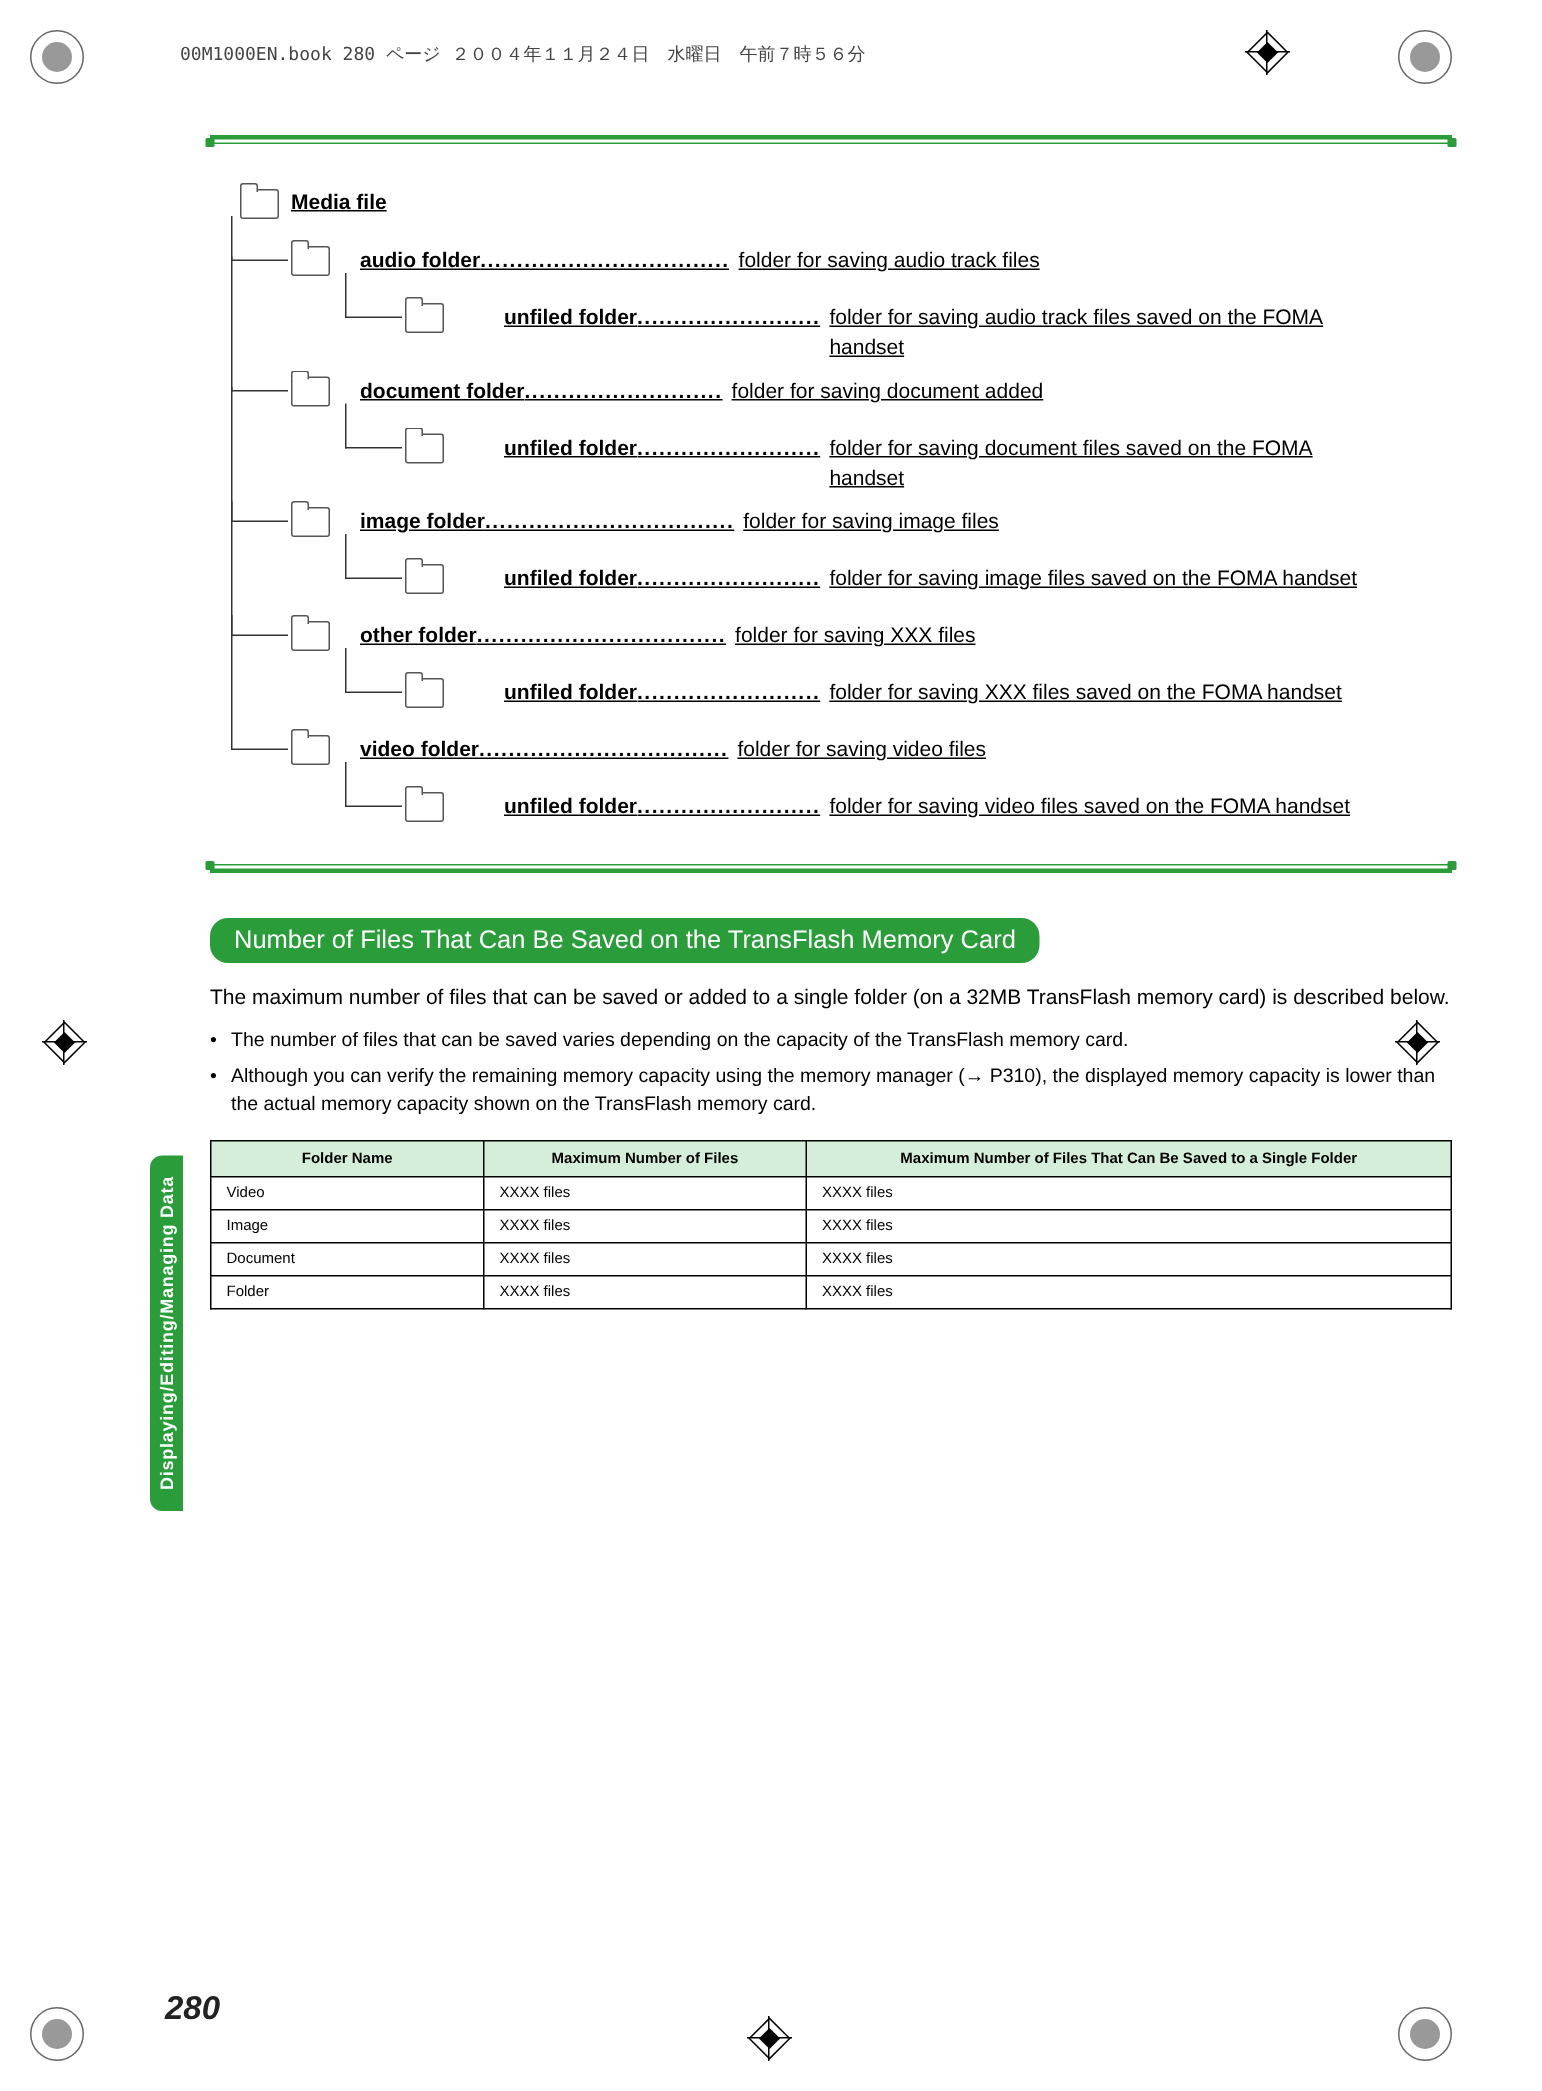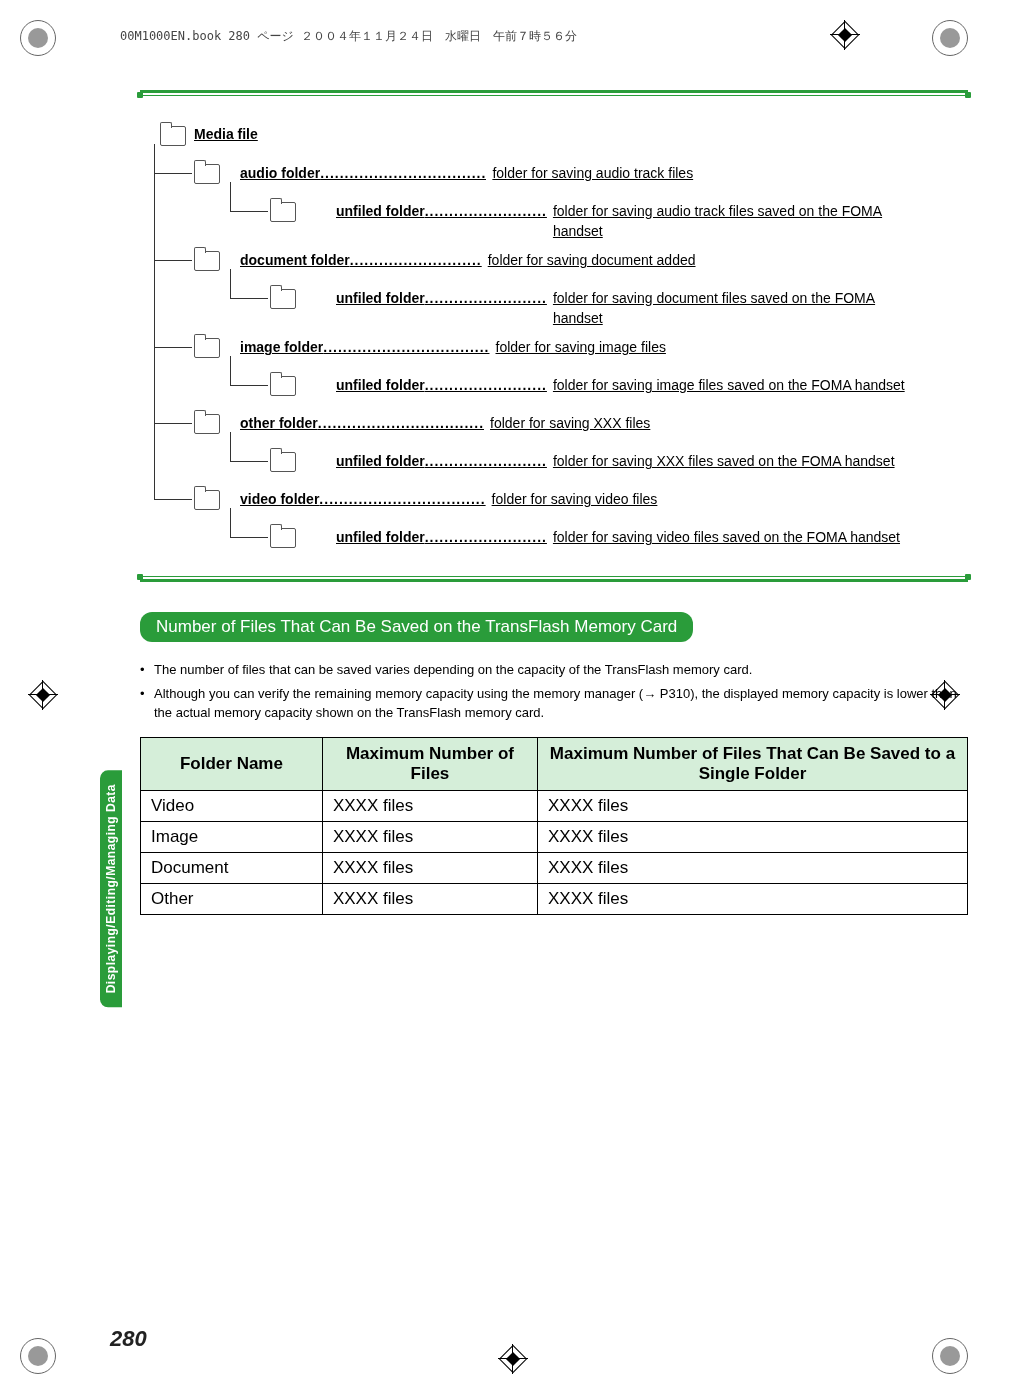--- a/index.html
+++ b/index.html
@@ -86,21 +86,21 @@
   .section-head {
     background: #2a9c3a; color: #fff; border-radius: 12px;
     padding: 5px 16px; font-size: 17px; display: inline-block;
     margin: 30px 0 12px 0;
   }
   .body-text { font-size: 14px; line-height: 1.5; margin-bottom: 8px; }
   .bullets { list-style: none; margin: 6px 0 14px 0; }
   .bullets li { font-size: 13px; line-height: 1.5; padding-left: 14px; position: relative; margin-bottom:4px;}
   .bullets li::before { content: "•"; position: absolute; left: 0; top: 0; }
   table.data {
-    border-collapse: collapse; width: 100%; font-size: 17px;
+    border-collapse: collapse; width: 100%; font-size: 10px;
   }
   table.data th {
     background: #d5eed9; border: 1px solid #000; padding: 6px 8px; font-weight: bold; text-align: center;
   }
   table.data td {
     border: 1px solid #000; padding: 5px 10px;
   }
   .side-tab {
     position: absolute; left: 100px; top: 770px;
     background: #2a9c3a; color: #fff;
@@ -273,20 +273,21 @@
         <span class="desc">folder for saving video files saved on the FOMA handset</span>
       </div>
     </div>
 
   </div>
 
   <div class="rule-green bottom"></div>
 
   <div class="section-head">Number of Files That Can Be Saved on the TransFlash Memory Card</div>
 
+  <p class="body-text">The maximum number of files that can be saved or added to a single folder (on a 32MB TransFlash memory card) is described below.</p>
 
   <ul class="bullets">
     <li>The number of files that can be saved varies depending on the capacity of the TransFlash memory card.</li>
     <li>Although you can verify the remaining memory capacity using the memory manager (→ P310), the displayed memory capacity is lower than the actual memory capacity shown on the TransFlash memory card.</li>
   </ul>
 
   <table class="data">
     <thead>
       <tr>
         <th style="width:22%">Folder Name</th>
@@ -304,21 +305,21 @@
         <td>Image</td>
         <td>XXXX files</td>
         <td>XXXX files</td>
       </tr>
       <tr>
         <td>Document</td>
         <td>XXXX files</td>
         <td>XXXX files</td>
       </tr>
       <tr>
-        <td>Other</td>
+        <td>Folder</td>
         <td>XXXX files</td>
         <td>XXXX files</td>
       </tr>
     </tbody>
   </table>
 
 </div>
 
 <div class="page-num">280</div>
 

